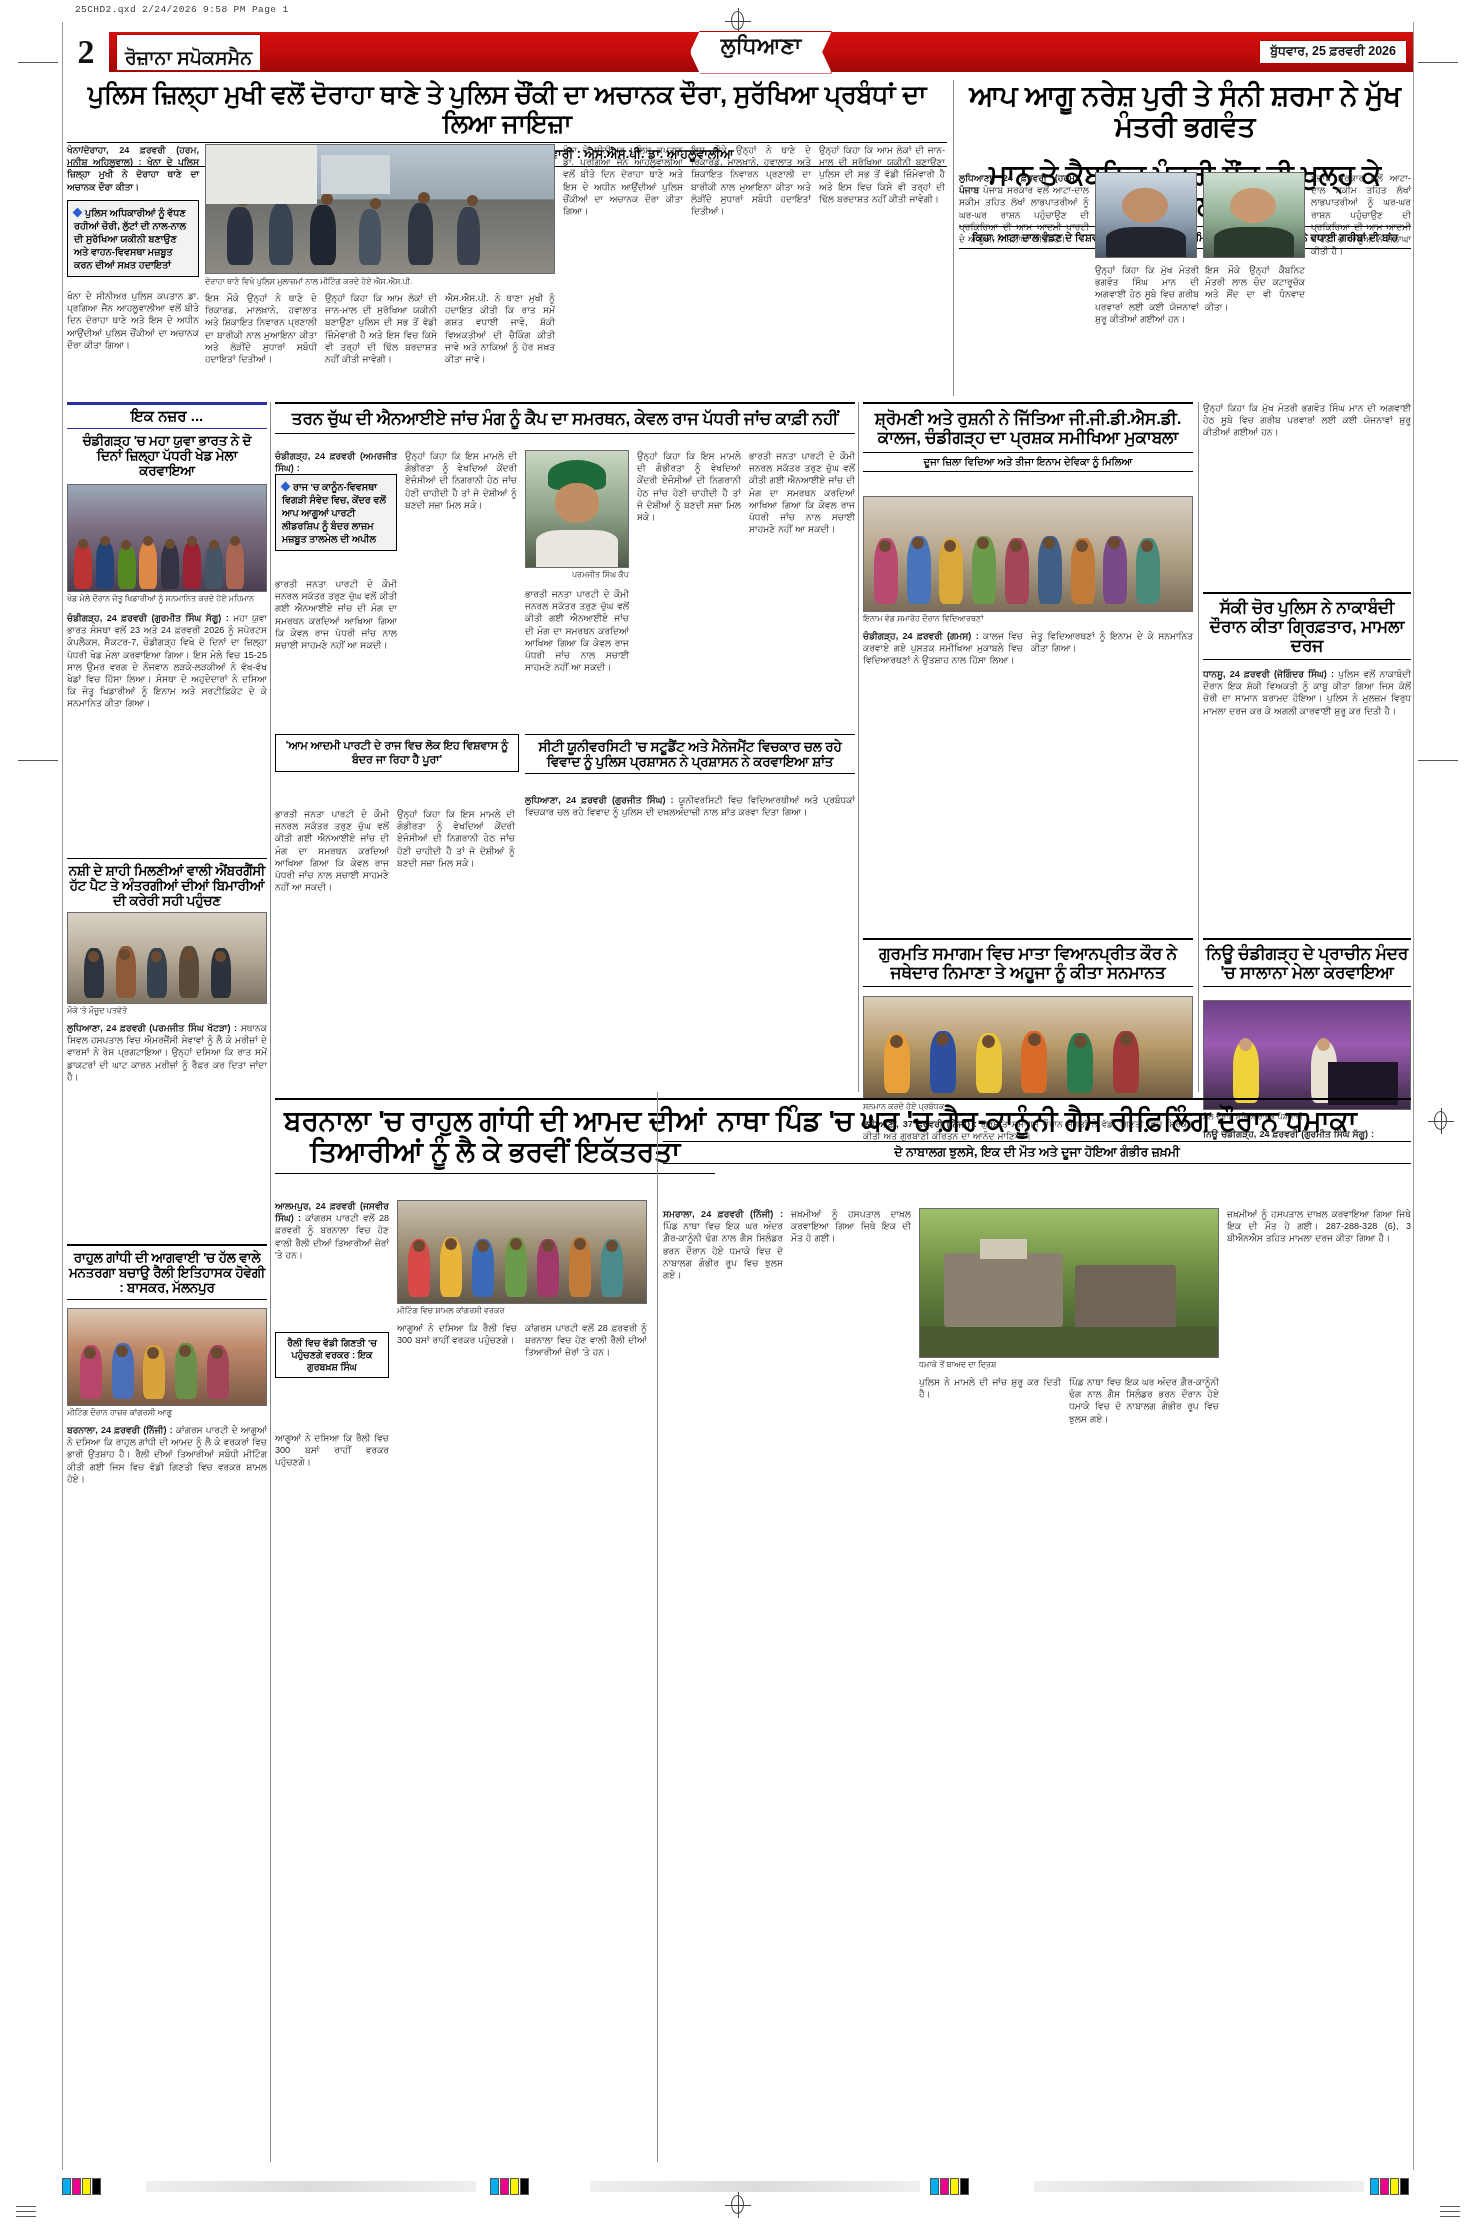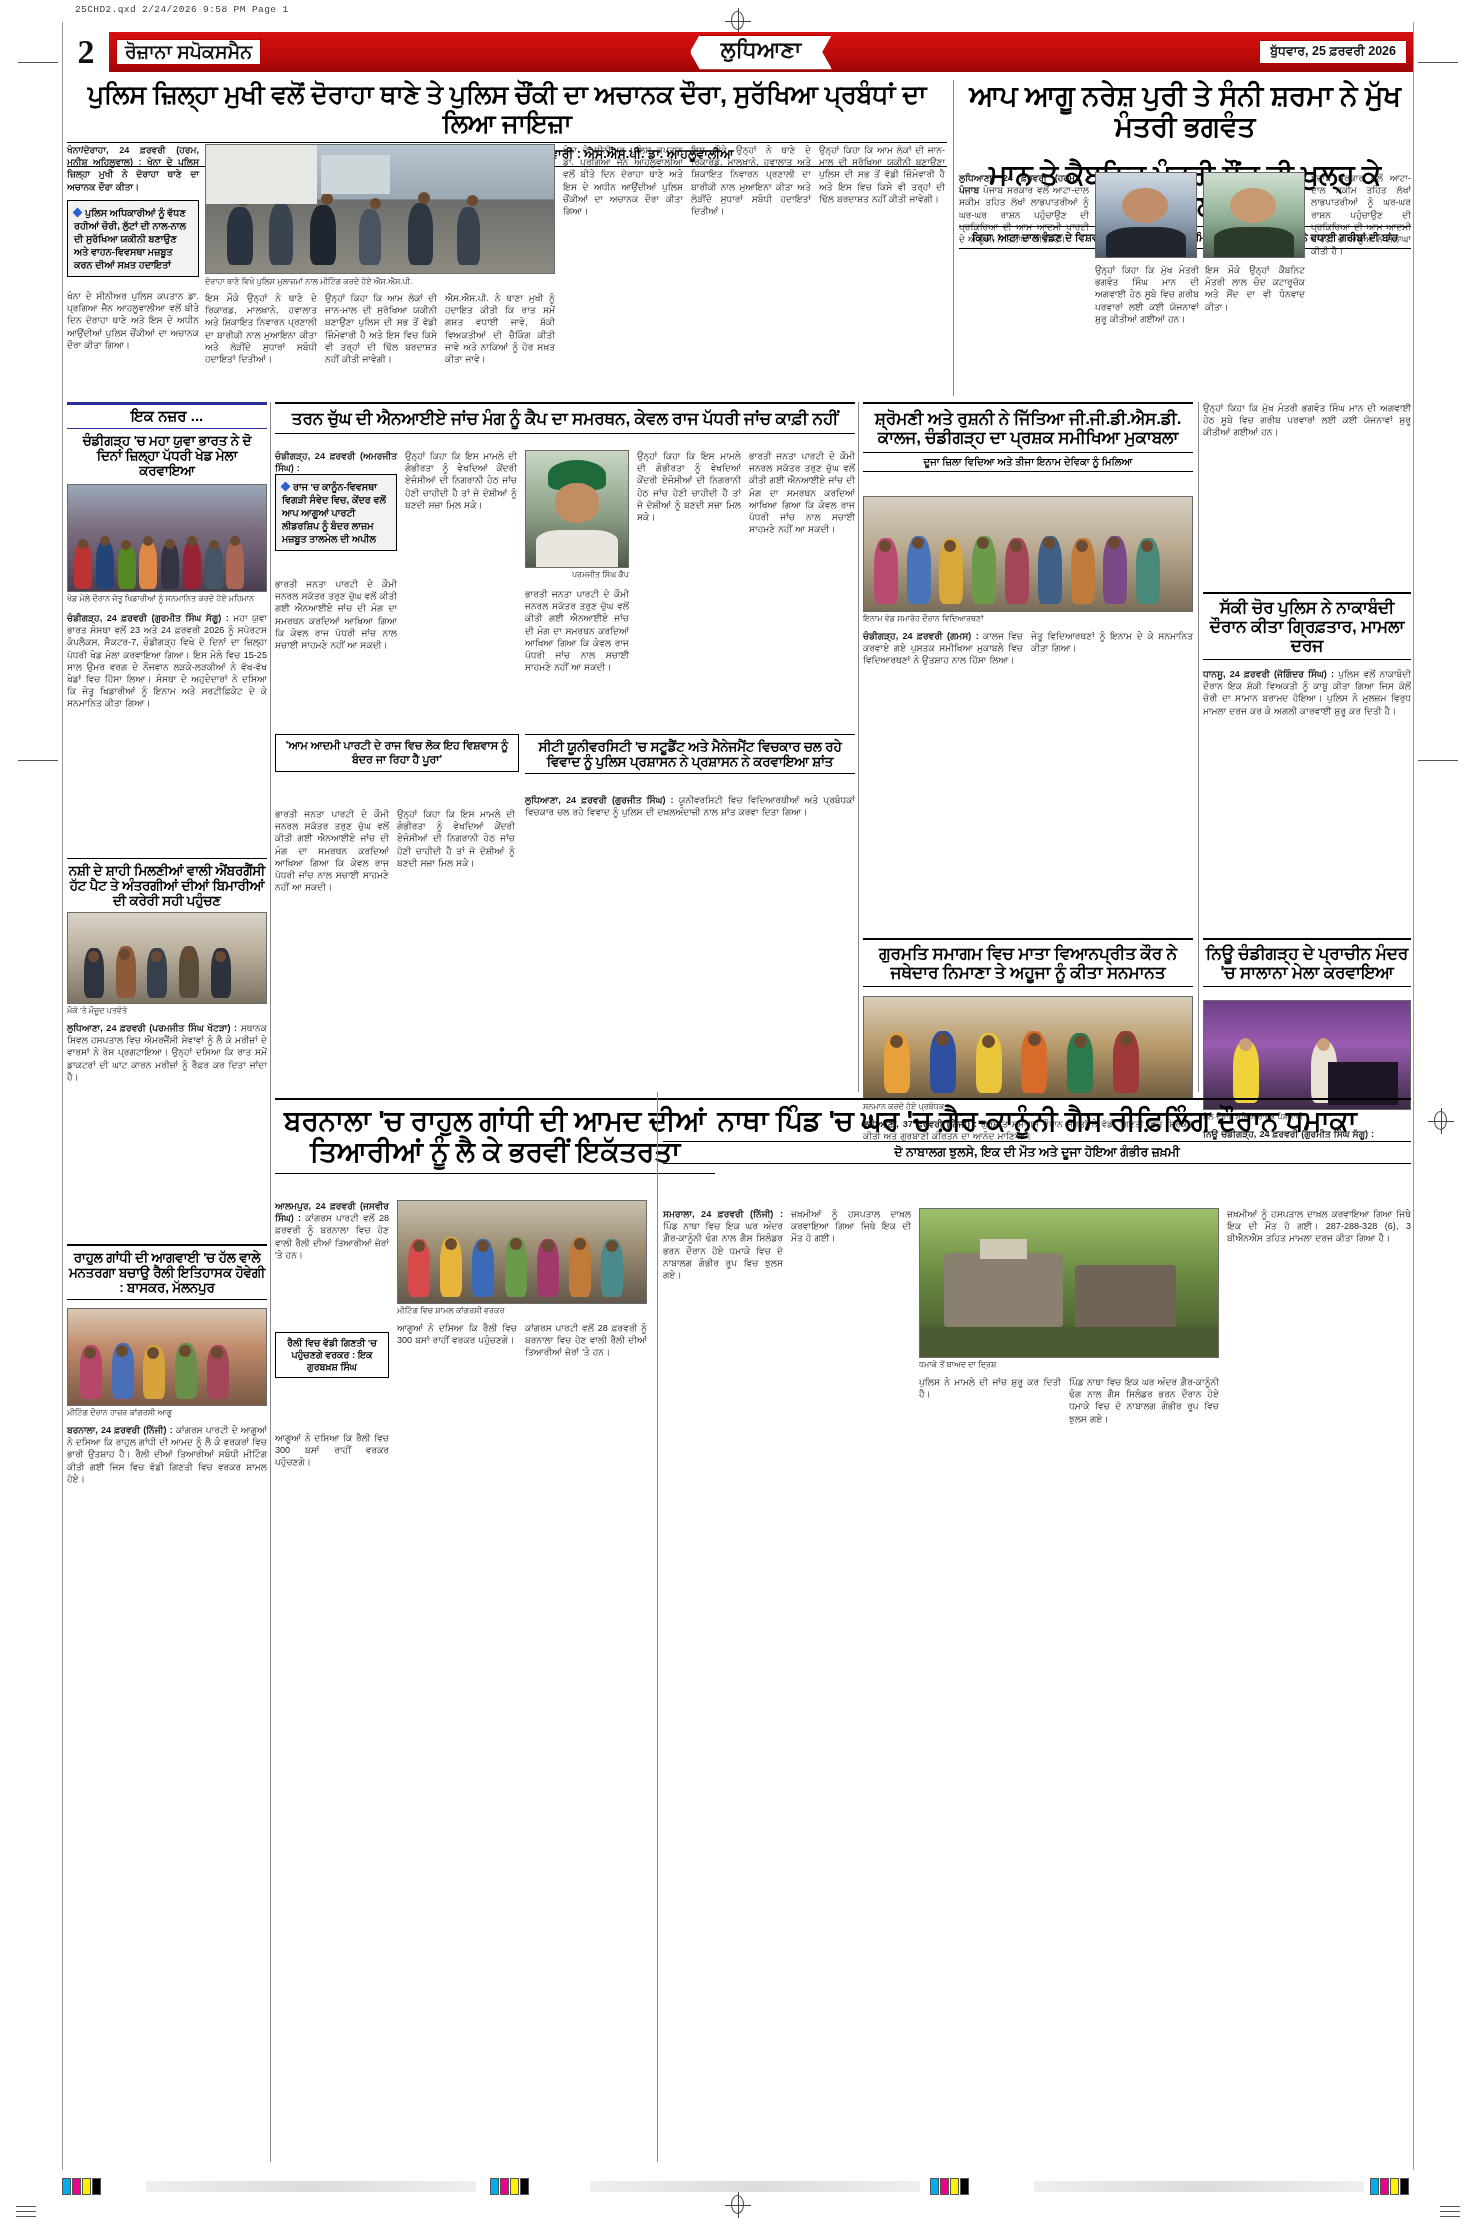--- a/index.html
+++ b/index.html
@@ -48,28 +48,28 @@
     width:46px; display:flex; align-items:center; justify-content:center;
     font-family:"Liberation Serif", serif; font-weight:bold; font-size:34px;
     color:#111; line-height:1;
   }
   .mh-bar{
     flex:1; position:relative;
     background:linear-gradient(180deg,#d51010 0%, #c00a0a 55%, #9e0707 100%);
     display:flex; align-items:center;
   }
   .mh-brand{
-    margin-left:7px; background:#fff; padding:2px 8px 3px;
+    margin-left:7px; background:#fff; padding:13px 8px 3px;
     font-size:19px; font-weight:bold; color:#111; line-height:1;
     font-family:"Liberation Sans", sans-serif;
     border:1px solid #b00;
   }
   .mh-city{
     position:absolute; left:50%; transform:translateX(-50%);
-    background:#fff; padding:3px 30px 8px; border:1px solid #b00;
+    background:#fff; padding:3px 30px 16px; border:1px solid #b00;
     font-size:22px; font-weight:bold; color:#111; line-height:1;
     clip-path:polygon(10px 0,100% 0,calc(100% - 10px) 50%,100% 100%,10px 100%,0 50%);
   }
   .mh-date{
     position:absolute; right:6px; background:#fff; padding:3px 10px 4px;
     border:1px solid #b00; font-size:12.5px; font-weight:bold; color:#111;
     white-space:nowrap;
   }
 
   

